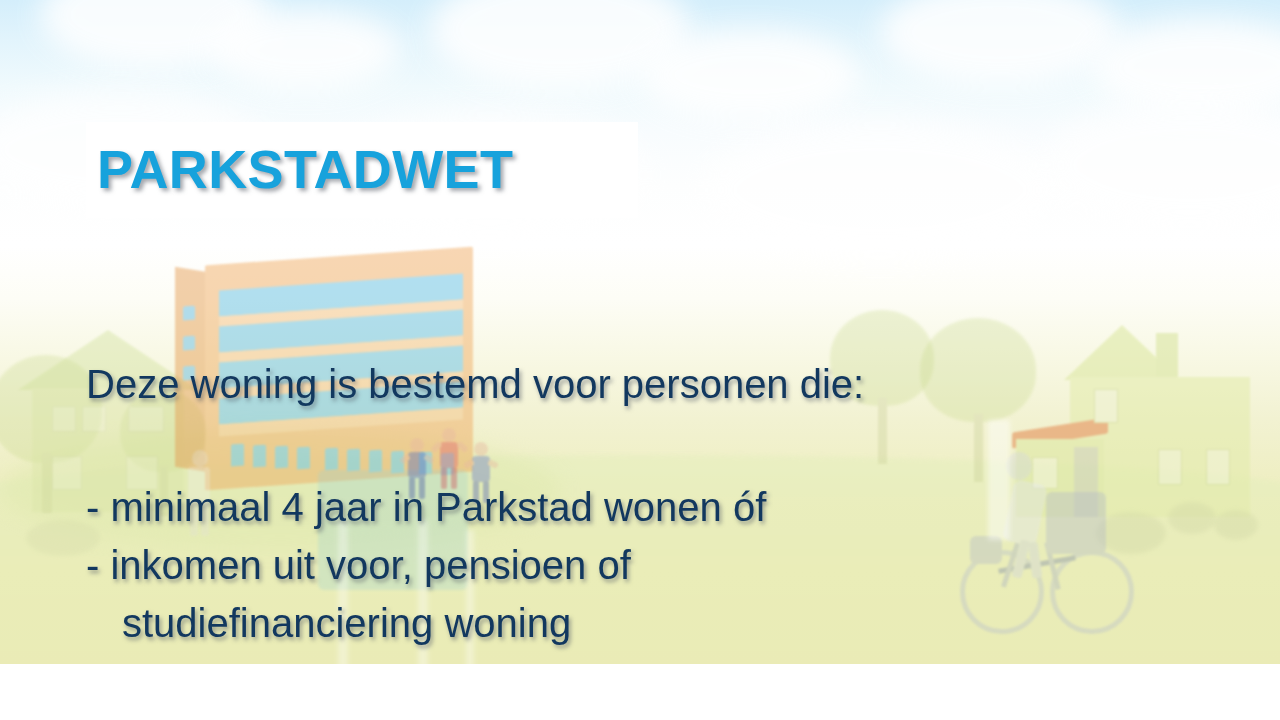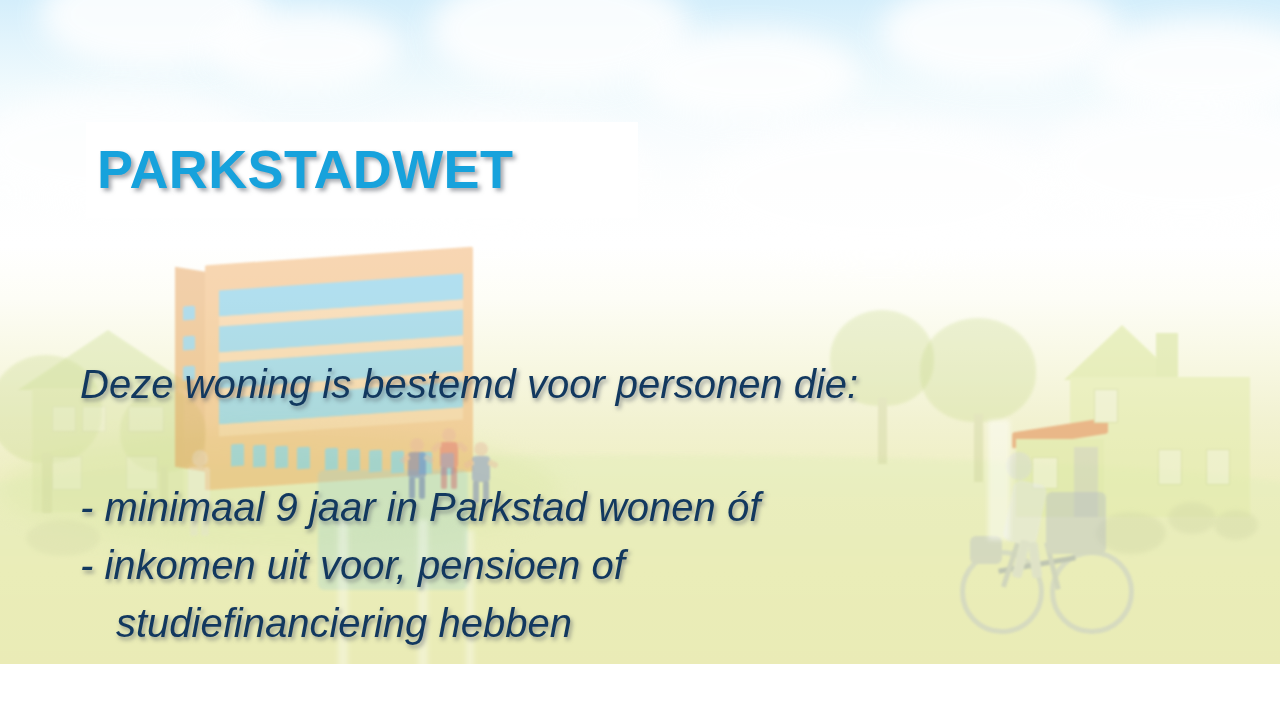--- a/index.html
+++ b/index.html
@@ -204,26 +204,25 @@
     letter-spacing: .4px;
     color: #17a2dc;
     text-shadow: 3px 3px 4px rgba(90,95,105,.55);
     white-space: nowrap;
     line-height: 74px;
   }
 
   
   #body-copy {
     position: absolute;
-    left: 80px;
+    left: 86px;
     top: 360px;
     width: 1080px;
     color: #12385f;
     text-shadow: 2px 3px 4px rgba(80,88,100,.55);
-    font-style: italic;
   }
   .lead {
     font-size: 40px;
     line-height: 48px;
     white-space: nowrap;
   }
   .bullets {
     margin-top: 70px;
   }
   .bullet-line {
@@ -382,19 +381,19 @@
   </div>
   <div class="art post" style="left:988px; top:420px; width:22px; height:120px; opacity:.45;"></div>
 
   <div id="title-banner"></div>
   <div id="title-text">PARKSTADWET</div>
 
   <div id="body-copy">
     <div class="lead">Deze woning is bestemd voor personen die:</div>
 
     <div class="bullets">
-      <div class="bullet-line">- minimaal 9 jaar in Parkstad wonen óf</div>
+      <div class="bullet-line">- minimaal 4 jaar in Parkstad wonen óf</div>
       <div class="bullet-line">- inkomen uit voor, pensioen of</div>
-      <div class="bullet-cont">studiefinanciering hebben</div>
+      <div class="bullet-cont">studiefinanciering woning</div>
     </div>
   </div>
 
 </div>
 
 </body></html>

